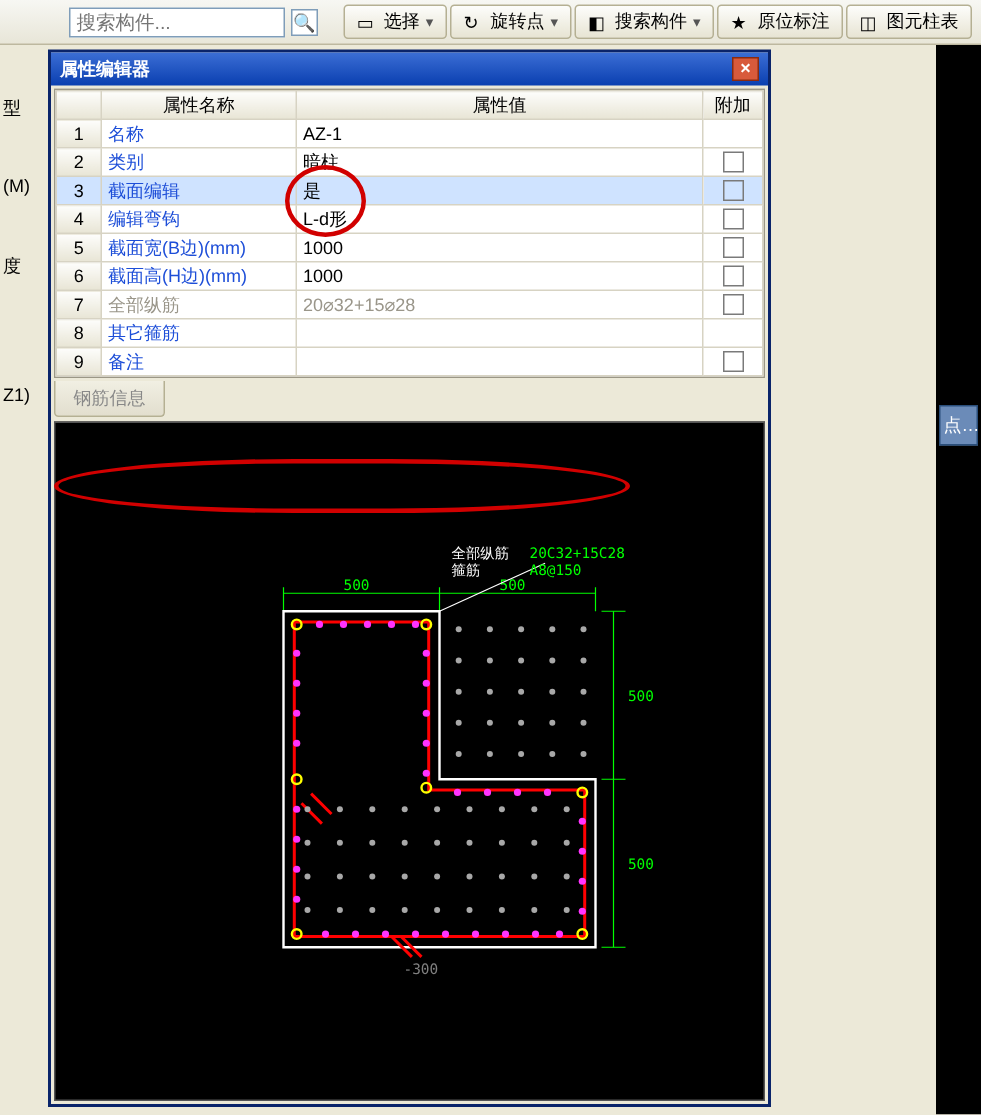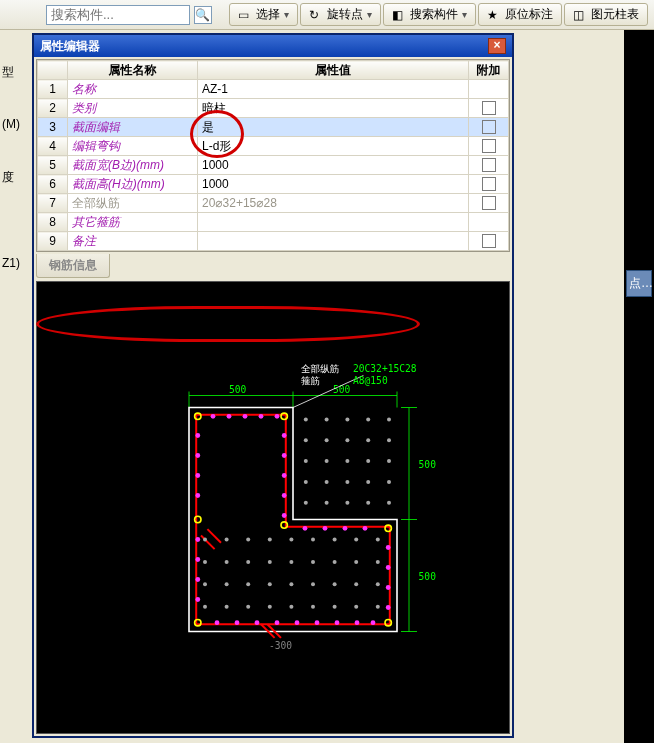--- a/index.html
+++ b/index.html
@@ -21,33 +21,33 @@
     .right-strip .r-label { color:#fff; background:#6b8bb8; padding:4px 2px; margin:240px 2px 0; text-align:center; border:1px solid #2a4e7a; }
     
     .dialog { position:absolute; left:32px; top:33px; width:482px; height:705px; border:2px solid #0a246a; background:#ece9d8; display:flex; flex-direction:column; }
     .title-bar { background:linear-gradient(#3b6ed5,#0a3fb0); color:#fff; height:22px; display:flex; align-items:center; padding:0 6px; font-weight:bold; }
     .title-bar .spacer{flex:1;}
     .title-bar .close-x { width:18px;height:16px; background:#d85a3b; border:1px solid #8a2a10; text-align:center; line-height:13px; font-weight:bold; cursor:pointer; font-size:12px;}
     
     .grid { border:1px solid #9b9786; background:#fff; margin:2px; }
     .grid table { width:100%; border-collapse:collapse; table-layout:fixed;}
     .grid th, .grid td { border:1px solid #d7d3c3; height:19px; padding:0 4px; overflow:hidden; white-space:nowrap; }
-    .grid th { background:linear-gradient(#fdfdfb,#e8e5d5); font-weight:bold; text-align:center; }
+    .grid th { background:linear-gradient(#fdfdfb,#e8e5d5); font-weight:normal; text-align:center; }
     .grid .rownum { width:28px; text-align:center; background:linear-gradient(#fdfdfb,#e8e5d5); }
     .grid .exp { width:14px; height:14px; display:inline-block; border:1px solid #888; background:#fff; text-align:center; line-height:11px; font-size:11px; margin-right:3px;}
-    .grid .blue { color:#a21caf;font-style:italic; }
+    .grid .blue { color:#1d4ed8; }
     .grid .grey { color:#9a968a; }
     .grid .selected td { background:#cfe3ff; }
     .chk { width:14px; height:14px; border:1px solid #7a7a7a; display:inline-block; vertical-align:middle; }
     
     .oval { position:absolute; border:3px solid #d10000; border-radius:50%; pointer-events:none; }
     
     .edit-row { display:flex; border:1px solid #b5b093; background:linear-gradient(#fdfdfb,#e7e3d4); margin:3px 2px 0; }
     .edit-row .eb { padding:4px 7px; border-right:1px solid #d9d5c4; cursor:pointer; white-space:nowrap;}
-    .sub-tab-row { display:flex; margin:0 2px;font-weight:bold; }
+    .sub-tab-row { display:flex; margin:0 2px; }
     .sub-tab { padding:3px 12px; border:1px solid #b5b093; border-top:none; background:linear-gradient(#f1efe3,#e2dece); color:#888; cursor:pointer; border-radius:0 0 3px 3px;}
     
     .canvas { flex:1; margin:3px 2px 2px; background:#000; position:relative; border:1px solid #555; overflow:hidden;}
     svg { width:100%; height:100%; }
     svg text { font-family:"SimSun",monospace; }
   </style>
 </head>
 <body>
 
 <div class="bg-bar">

